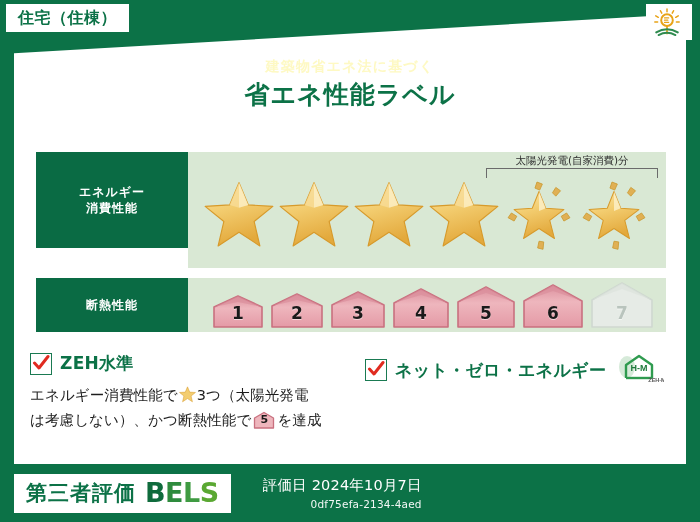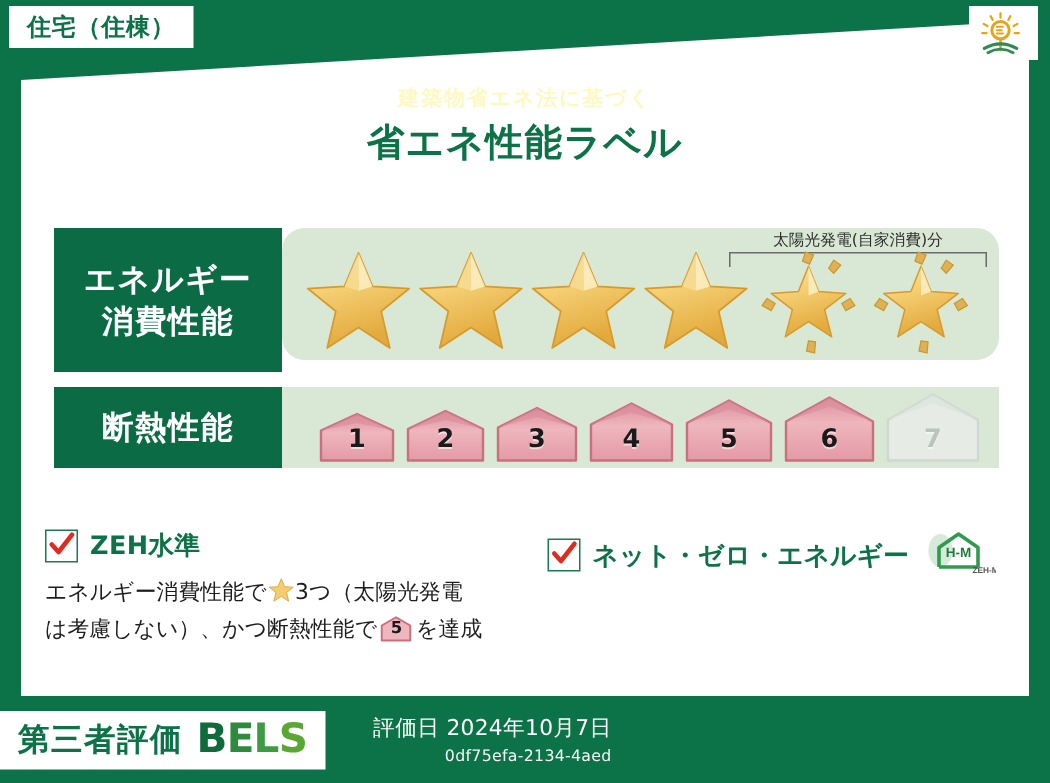--- a/index.html
+++ b/index.html
@@ -63,28 +63,28 @@
   }
   
   .rows{position:absolute;left:36px;right:34px;top:152px;z-index:4;}
   .row{display:flex;align-items:stretch;margin-bottom:10px;}
   .row-label{
     width:152px;flex:none;
     background:#0a6b44;
     color:#ffffff;
     display:flex;flex-direction:column;
     align-items:center;justify-content:center;
-    font-size:21px;font-weight:bold;letter-spacing:1px;
+    font-size:12px;font-weight:bold;letter-spacing:1px;
     line-height:1.35;
   }
   .row-body{
     flex:1;background:#d9e8d4;position:relative;
   }
   .row-energy .row-label{height:96px;}
-  .row-energy .row-body{height:88px;border-radius:15px;}
+  .row-energy .row-body{height:116px;}
   .row-insul .row-label{height:54px;}
   .row-insul .row-body{height:54px;}
 
   
   .solar-note{
     position:absolute;right:8px;top:3px;width:172px;text-align:center;
   }
   .solar-note .cap{
     font-size:10.5px;color:#2e2e2e;line-height:1.1;white-space:nowrap;
     font-weight:500;
@@ -153,21 +153,21 @@
   }
   .zehm-logo{display:inline-block;vertical-align:middle;margin-left:2px;}
 
   
   .footer{
     position:absolute;left:0;right:0;bottom:0;height:58px;
     background:#0c7247;z-index:6;
     display:flex;align-items:center;
   }
   .bels-chip{
-    background:#ffffff;
+    margin-left:14px;background:#ffffff;
     padding:5px 12px 6px 12px;display:flex;align-items:center;gap:9px;
   }
   .bels-chip .third{
     font-size:21px;font-weight:bold;color:#0c7247;letter-spacing:1px;
   }
   .bels-word{font-size:27px;font-weight:bold;letter-spacing:-.5px;line-height:1;}
   .bels-word .b1{color:#0f6b3c;}
   .bels-word .b2{color:#2e8b3d;}
   .bels-word .b3{color:#3f9b42;}
   .bels-word .b4{color:#5aa832;}

